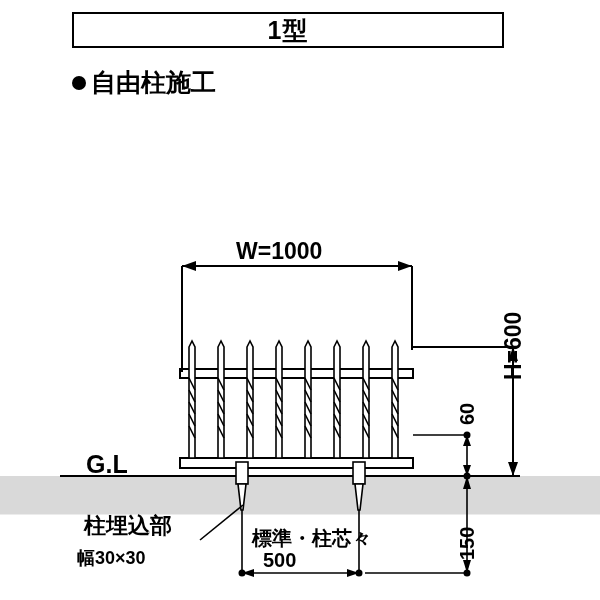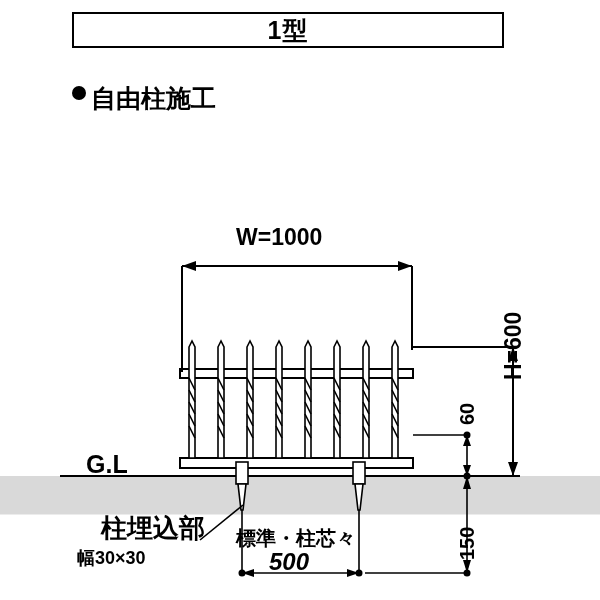--- a/index.html
+++ b/index.html
@@ -38,23 +38,23 @@
   .title-text {
     font-size: 25px;
     font-weight: bold;
     letter-spacing: 1px;
     line-height: 1;
   }
   
   .subtitle {
     position: absolute;
     left: 72px;
-    top: 86px;
+    top: 70px;
     display: flex;
-    align-items: flex-start;
+    align-items: center;
     font-size: 25px;
     font-weight: bold;
     line-height: 1;
   }
   .bullet {
     display: inline-block;
     width: 14px;
     height: 14px;
     border-radius: 50%;
     background: #000;
@@ -71,21 +71,21 @@
   
   .lbl {
     position: absolute;
     font-size: 21px;
     font-weight: bold;
     line-height: 1;
     white-space: nowrap;
   }
   .lbl-w {
     left: 236px;
-    top: 226px;
+    top: 240px;
     font-size: 23px;
   }
   .lbl-gl {
     left: 86px;
     top: 452px;
     font-size: 25px;
   }
   .lbl-h {
     left: 502px;
     top: 380px;
@@ -101,40 +101,39 @@
     transform-origin: left top;
   }
   .lbl-150 {
     left: 457px;
     top: 560px;
     font-size: 20px;
     transform: rotate(-90deg);
     transform-origin: left top;
   }
   .lbl-hashira1 {
-    left: 101px;
+    left: 84px;
     top: 515px;
-    font-size: 26px;
+    font-size: 22px;
   }
   .lbl-hashira2 {
     left: 77px;
     top: 549px;
     font-size: 18px;
   }
   .lbl-std {
-    left: 236px;
+    left: 252px;
     top: 528px;
     font-size: 20px;
     text-align: right;
   }
   .lbl-500 {
-    left: 269px;
+    left: 263px;
     top: 550px;
-    font-size: 24px;
-    font-style: italic;
+    font-size: 20px;
   }
 </style>
 </head>
 <body>
 
 <div class="page">
 
   <div class="title-box">
     <span class="title-text">1型</span>
   </div>

